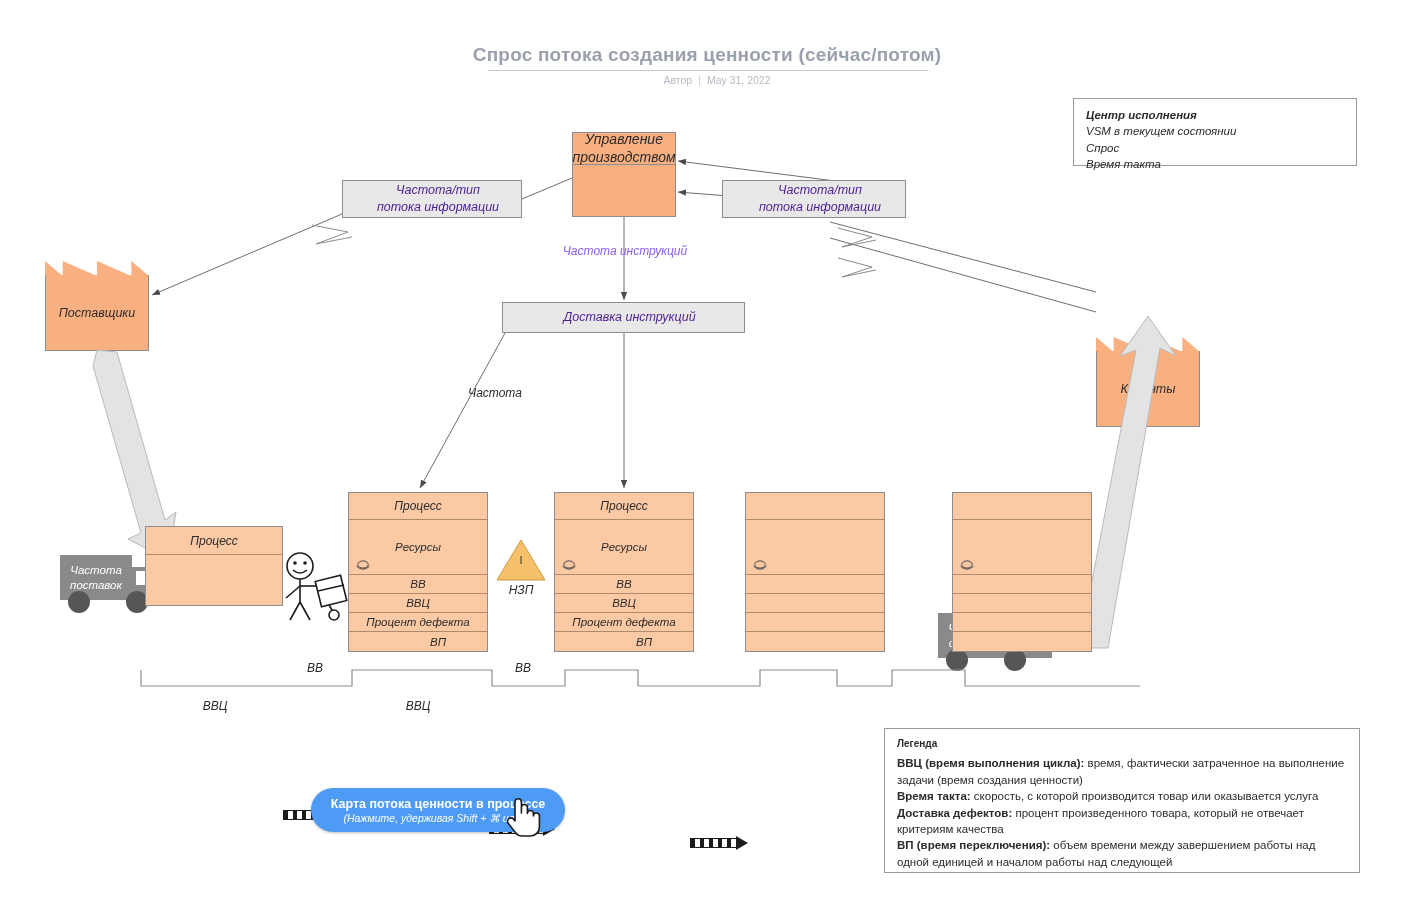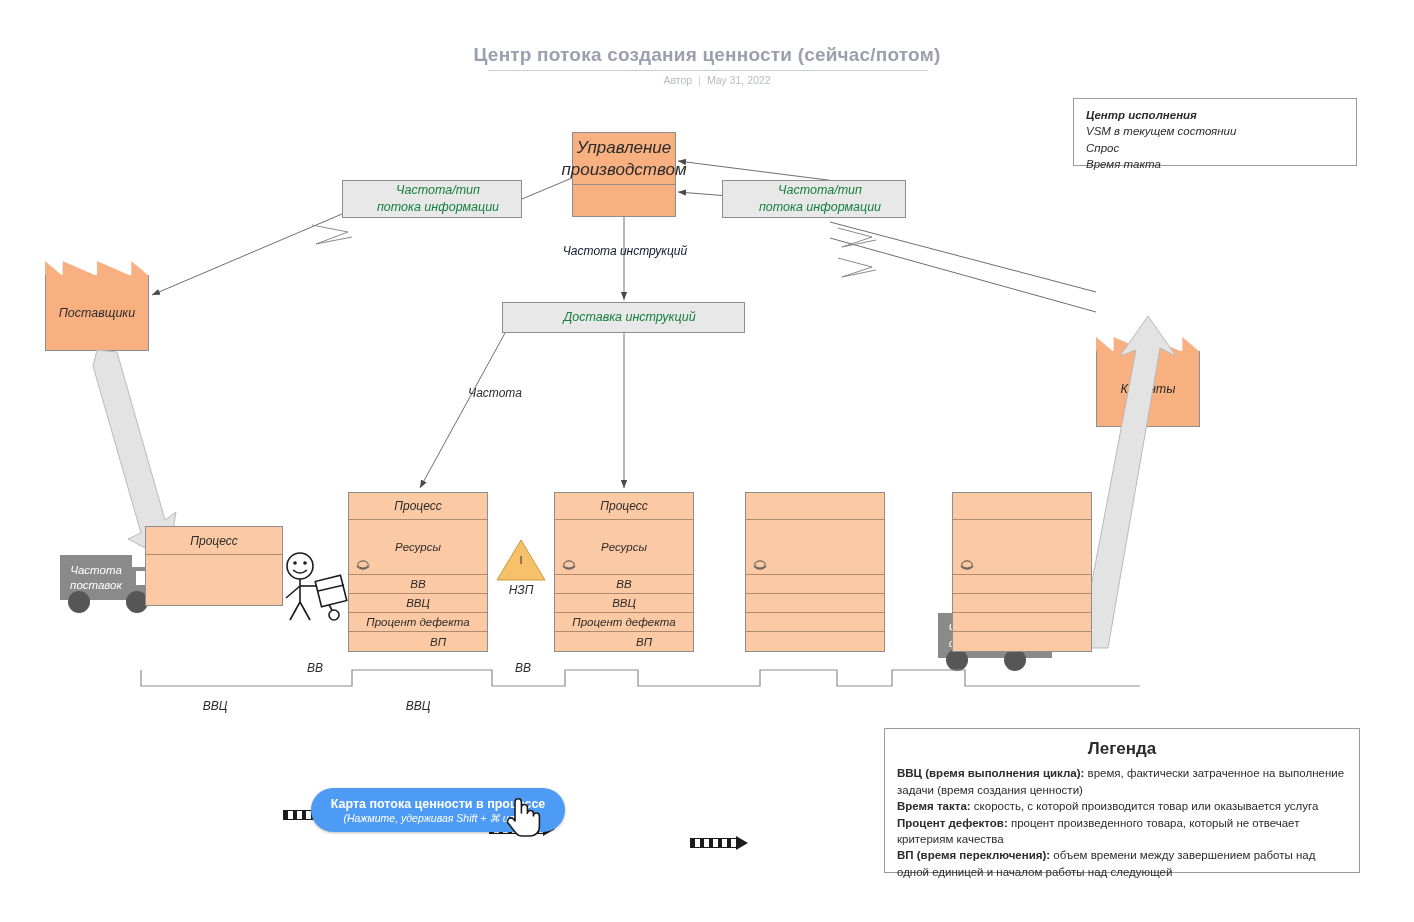--- a/index.html
+++ b/index.html
@@ -49,21 +49,21 @@
   .gray-box {
     background: #e8e8e8;
     border: 1px solid #8d8d8d;
     box-sizing: border-box;
     display: flex;
     align-items: center;
     justify-content: center;
     text-align: center;
     font-style: italic;
     font-size: 12.5px;
-    color: #15803d;
+    color: #4c1d95;
     line-height: 1.35;
     padding-left: 12px;
   }
   .orange-box {
     background: #f9b081;
     border: 1px solid #8d8d8d;
     box-sizing: border-box;
   }
 
   
@@ -80,27 +80,27 @@
     color: #2b2b2b;
   }
   #info-panel .hd { font-weight: bold; }
 
   
   #prod-control {
     left: 572px; top: 132px;
     width: 104px; height: 85px;
   }
   #prod-control .pc-label {
-    height: 52px;
+    height: 32px;
     border-bottom: 1px solid #8d8d8d;
     box-sizing: border-box;
     display: flex; align-items: center; justify-content: center;
     text-align: center;
     font-style: italic;
-    font-size: 17px;
+    font-size: 14px;
     line-height: 1.25;
     color: #2b2b2b;
     padding: 0 2px;
   }
 
   
   #info-left  { left: 342px; top: 180px; width: 180px; height: 38px; }
   #info-right { left: 722px; top: 180px; width: 184px; height: 38px; }
   #instr-box  { left: 502px; top: 302px; width: 243px; height: 31px; }
 
@@ -239,22 +239,22 @@
     background: #ffffff;
     border: 1px solid #9a9a9a;
     box-sizing: border-box;
     padding: 8px 12px;
     font-size: 11.5px;
     line-height: 1.43;
     color: #2b2b2b;
   }
   #legend h4 {
     margin: 0 0 4px 0;
-    text-align: center;
-    font-size: 17px;
+    text-align: left;
+    font-size: 10px;
   }
   #legend .term { font-weight: bold; }
   #legend p { margin: 0; }
 
   
   #cta {
     left: 311px; top: 788px;
     width: 254px; height: 44px;
     background: #4d9bf5;
     border-radius: 22px;
@@ -269,21 +269,21 @@
 
   #cursor { left: 503px; top: 793px; width: 40px; height: 46px; }
 
   svg { display: block; overflow: visible; }
 </style>
 </head>
 <body>
 
 <div id="canvas">
 
-  <div class="abs" id="doc-title">Центр потока создания ценности (сейчас/потом)</div>
+  <div class="abs" id="doc-title">Спрос потока создания ценности (сейчас/потом)</div>
   <div class="abs" id="title-rule"></div>
   <div class="abs" id="doc-byline">
     <span>Автор</span><span class="sep">|</span><span>May 31, 2022</span>
   </div>
 
   <div class="abs" id="info-panel">
     <div class="hd">Центр исполнения</div>
     <div>VSM в текущем состоянии</div>
     <div>Спрос</div>
     <div>Время такта</div>
@@ -332,21 +332,21 @@
       <span>потока информации</span>
     </div>
   </div>
   <div class="abs gray-box" id="info-right">
     <div>
       <span>Частота/тип</span><br>
       <span>потока информации</span>
     </div>
   </div>
 
-  <div class="abs" style="left:540px;top:244px;width:170px;text-align:center;font-style:italic;font-size:12px;color:#0f172a;">Частота инструкций</div>
+  <div class="abs" style="left:540px;top:244px;width:170px;text-align:center;font-style:italic;font-size:12px;color:#8b5cf6;">Частота инструкций</div>
 
   <div class="abs gray-box" id="instr-box">
     <span>Доставка инструкций</span>
   </div>
 
   <div class="abs" style="left:440px;top:386px;width:110px;text-align:center;font-style:italic;font-size:12px;color:#2b2b2b;">Частота</div>
 
   <div class="abs factory" id="suppliers">
     <div class="roof"></div>
     <div class="body-outline"></div>
@@ -509,21 +509,21 @@
 
   <div class="abs" id="legend">
     <h4>Легенда</h4>
     <p>
       <span class="term">ВВЦ (время выполнения цикла):</span><span> время, фактически затраченное на выполнение задачи (время создания ценности)</span>
     </p>
     <p>
       <span class="term">Время такта:</span><span> скорость, с которой производится товар или оказывается услуга</span>
     </p>
     <p>
-      <span class="term">Процент дефектов:</span><span> процент произведенного товара, который не отвечает критериям качества</span>
+      <span class="term">Доставка дефектов:</span><span> процент произведенного товара, который не отвечает критериям качества</span>
     </p>
     <p>
       <span class="term">ВП (время переключения):</span><span> объем времени между завершением работы над одной единицей и началом работы над следующей</span>
     </p>
   </div>
 
   <div class="abs" id="cta">
     <div class="cta-main">Карта потока ценности в процессе</div>
     <div class="cta-sub">(Нажмите, удерживая Shift + ⌘ или...)</div>
   </div>

